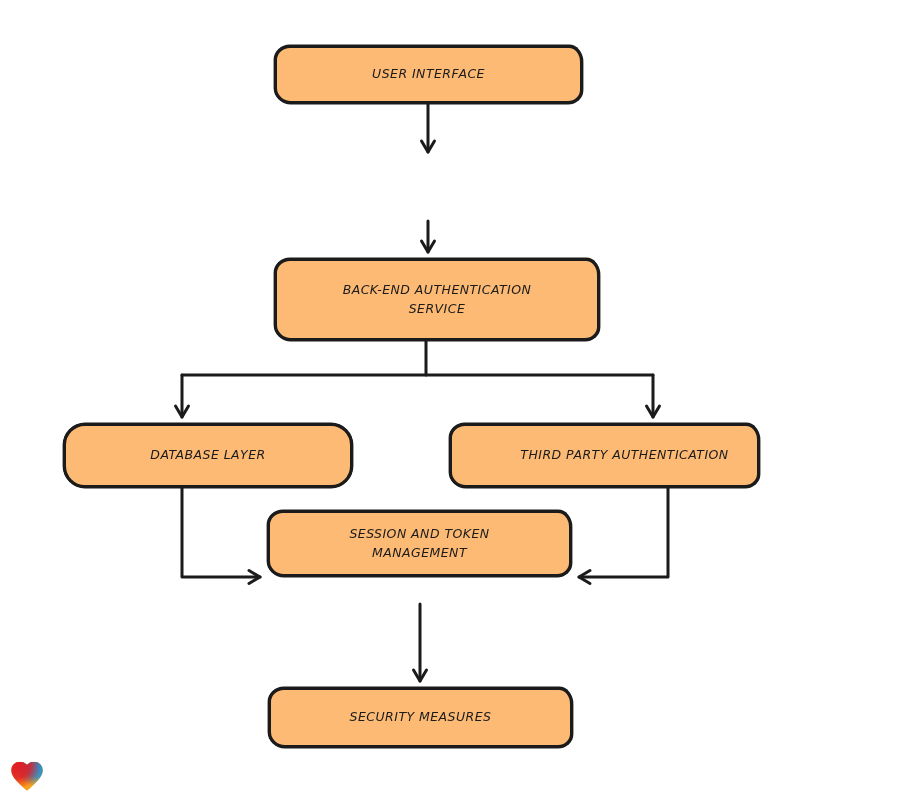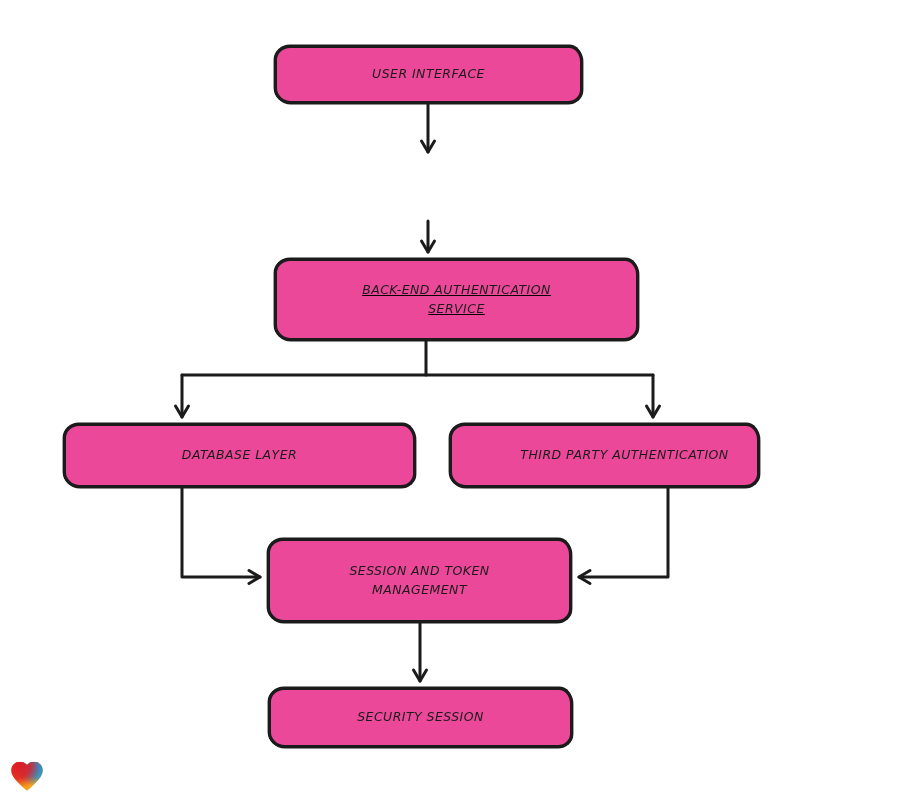--- a/index.html
+++ b/index.html
@@ -27,21 +27,21 @@
     stroke-width: 3;
     stroke-linecap: round;
     stroke-linejoin: round;
   }
   .node {
     position: absolute;
     box-sizing: border-box;
     display: flex;
     align-items: center;
     justify-content: center;
-    background: #ec4899;
+    background: #fdba74;
     border: 3.6px solid #1b1b1b;
     border-radius: 16px 14px 15px 17px / 15px 17px 14px 16px;
     box-shadow: 0 0 0 0.4px #1b1b1b;
   }
   .node-label {
     font-style: italic;
     font-size: 12.5px;
     line-height: 1.5;
     letter-spacing: 0.45px;
     color: #1b1b1b;
@@ -78,38 +78,38 @@
     <path class="edge" d="M182 487 L182 577 L260 577" marker-end="url(#ah)"></path>
     <path class="edge" d="M668 487 L668 577 L579 577" marker-end="url(#ah)"></path>
     <path class="edge" d="M420 604 L420 681" marker-end="url(#ah)"></path>
   </svg>
 
   <div class="node" style="left:274px; top:45px; width:309px; height:59px;">
     <span class="node-label">USER INTERFACE</span>
   </div>
 
 
-  <div class="node node--backend" style="left:274px; top:258px; width:365px; height:83px;text-decoration:underline;">
+  <div class="node node--backend" style="left:274px; top:258px; width:326px; height:83px;">
     <span class="node-label">BACK-END AUTHENTICATION SERVICE</span>
   </div>
 
-  <div class="node" style="left:63px; top:423px; width:353px; height:65px;">
+  <div class="node" style="left:63px; top:423px; width:290px; height:65px;border-radius:22px;">
     <span class="node-label">DATABASE LAYER</span>
   </div>
 
   <div class="node" style="left:449px; top:423px; width:311px; height:65px;padding-left:40px;">
     <span class="node-label">THIRD PARTY AUTHENTICATION</span>
   </div>
 
-  <div class="node node--session" style="left:267px; top:538px; width:305px; height:85px;justify-content:center;">
+  <div class="node node--session" style="left:267px; top:510px; width:305px; height:67px;justify-content:center;">
     <span class="node-label">SESSION AND TOKEN MANAGEMENT</span>
   </div>
 
   <div class="node" style="left:268px; top:687px; width:305px; height:61px;">
-    <span class="node-label">SECURITY SESSION</span>
+    <span class="node-label">SECURITY MEASURES</span>
   </div>
 
   <div class="logo">
     <svg width="38" height="38" viewBox="0 0 24 24" xmlns="http://www.w3.org/2000/svg">
       <defs>
         <radialGradient id="gRed" cx="0.25" cy="0.22" r="0.62">
           <stop offset="0" stop-color="#e11b26"></stop>
           <stop offset="0.55" stop-color="#e11b26" stop-opacity="0.85"></stop>
           <stop offset="1" stop-color="#e11b26" stop-opacity="0"></stop>
         </radialGradient>

